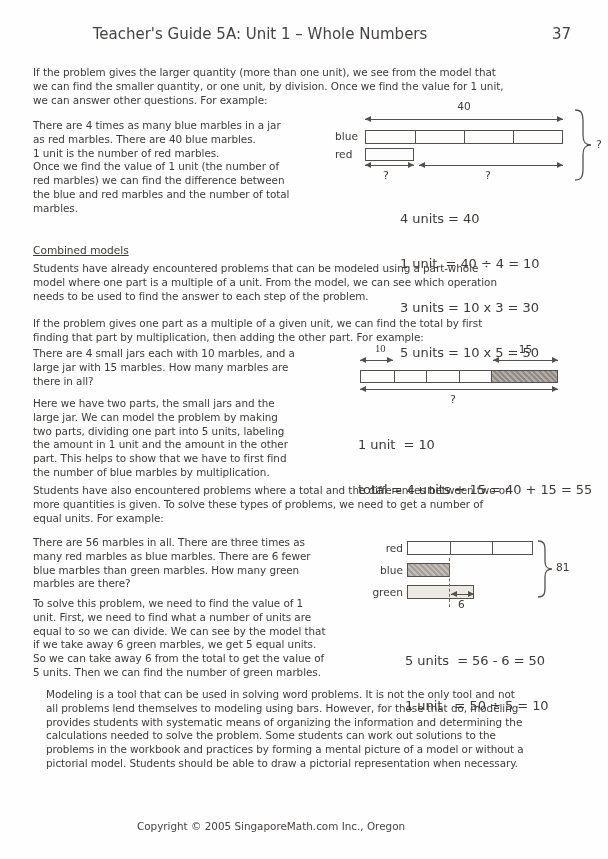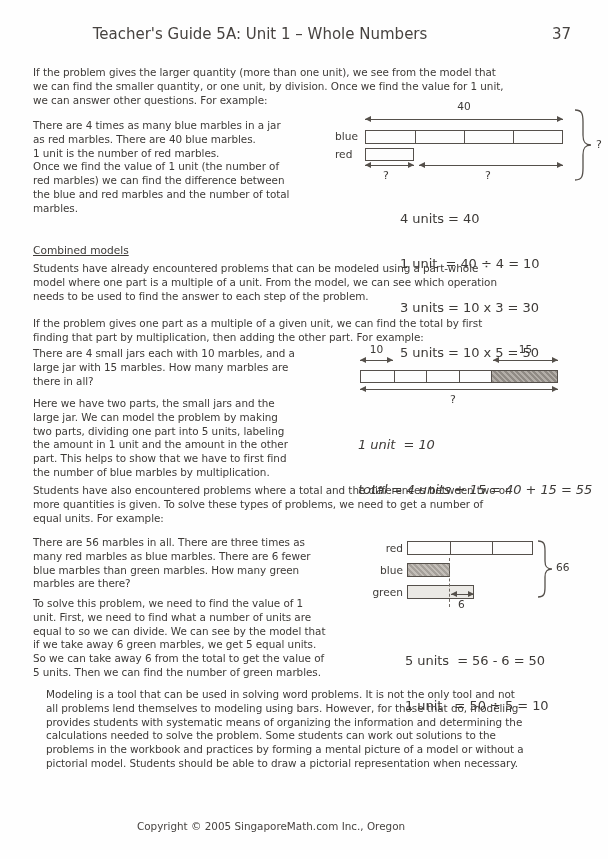--- a/index.html
+++ b/index.html
@@ -101,38 +101,38 @@
 large jar with 15 marbles. How many marbles are
 there in all?</div>
 <div class="abs para" style="left:33px;top:397px;width:330px;">Here we have two parts, the small jars and the
 large jar. We can model the problem by making
 two parts, dividing one part into 5 units, labeling
 the amount in 1 unit and the amount in the other
 part. This helps to show that we have to first find
 the number of blue marbles by multiplication.</div>
 
 <div class="abs" style="left:350px;top:343px;width:215px;height:64px;">
-  <div class="abs dlabel" style="left:10px;top:0px;width:33px;text-align:center;">10</div>
+  <div class="abs dlabel" style="left:25px;top:0px;width:33px;font-family:Liberation Serif, serif;">10</div>
   <div class="harrow" style="left:10px;top:17px;width:33px;"></div>
 
   <div class="abs dlabel" style="left:143px;top:0px;width:65px;text-align:center;">15</div>
   <div class="harrow" style="left:143px;top:17px;width:65px;"></div>
 
   <div class="bar" style="left:10px;top:27px;width:198px;height:13px;">
     <div class="divider" style="left:33px;"></div>
     <div class="divider" style="left:65px;"></div>
     <div class="divider" style="left:98px;"></div>
     <div class="fill-dark" style="left:130px;right:0;"></div>
   </div>
 
   <div class="harrow" style="left:10px;top:46px;width:198px;"></div>
   <div class="abs qmark" style="left:100px;top:50px;">?</div>
 </div>
 
-<div class="abs eq" style="left:358px;top:407px;font-style:italic;">
+<div class="abs eq" style="left:358px;top:407px;">
   <div style="height:15px;">1 unit  = 10</div>
   <div style="height:15px;">total = 4 units + 15 = 40 + 15 = 55</div>
 </div>
 
 <div class="abs para" style="left:33px;top:484px;width:562px;">Students have also encountered problems where a total and the differences between two or
 more quantities is given. To solve these types of problems, we need to get a number of
 equal units. For example:</div>
 
 <div class="abs para" style="left:33px;top:536px;width:345px;">There are 56 marbles in all. There are three times as
 many red marbles as blue marbles. There are 6 fewer
@@ -158,21 +158,21 @@
   <div class="abs dlabel" style="left:0px;top:48px;width:33px;text-align:right;">green</div>
   <div class="bar bar-light" style="left:37px;top:47px;width:67px;height:14px;"></div>
 
   <div class="dash-v" style="left:79px;top:20px;height:49px;"></div>
   <div class="harrow" style="left:81px;top:56px;width:23px;"></div>
   <div class="abs dlabel" style="left:88px;top:60px;">6</div>
 
   <svg class="brace" style="left:166px;top:1px;" width="18" height="60" viewBox="0 0 18 60">
     <path d="M2,2 C8,2 9,5 9,12 L9,22 C9,28 11,30 16,30 C11,30 9,32 9,38 L9,48 C9,55 8,58 2,58" fill="none" stroke="#55504b" stroke-width="1.3"></path>
   </svg>
-  <div class="abs dlabel" style="left:186px;top:23px;">66</div>
+  <div class="abs dlabel" style="left:186px;top:23px;">81</div>
 </div>
 
 <div class="abs eq" style="left:405px;top:623px;">
   <div style="height:14.5px;">5 units  = 56 - 6 = 50</div>
   <div style="height:14.5px;">1 unit   = 50 ÷ 5 = 10</div>
 </div>
 
 <div class="abs para" style="left:46px;top:688px;width:562px;">Modeling is a tool that can be used in solving word problems. It is not the only tool and not
 all problems lend themselves to modeling using bars. However, for those that do, modeling
 provides students with systematic means of organizing the information and determining the

